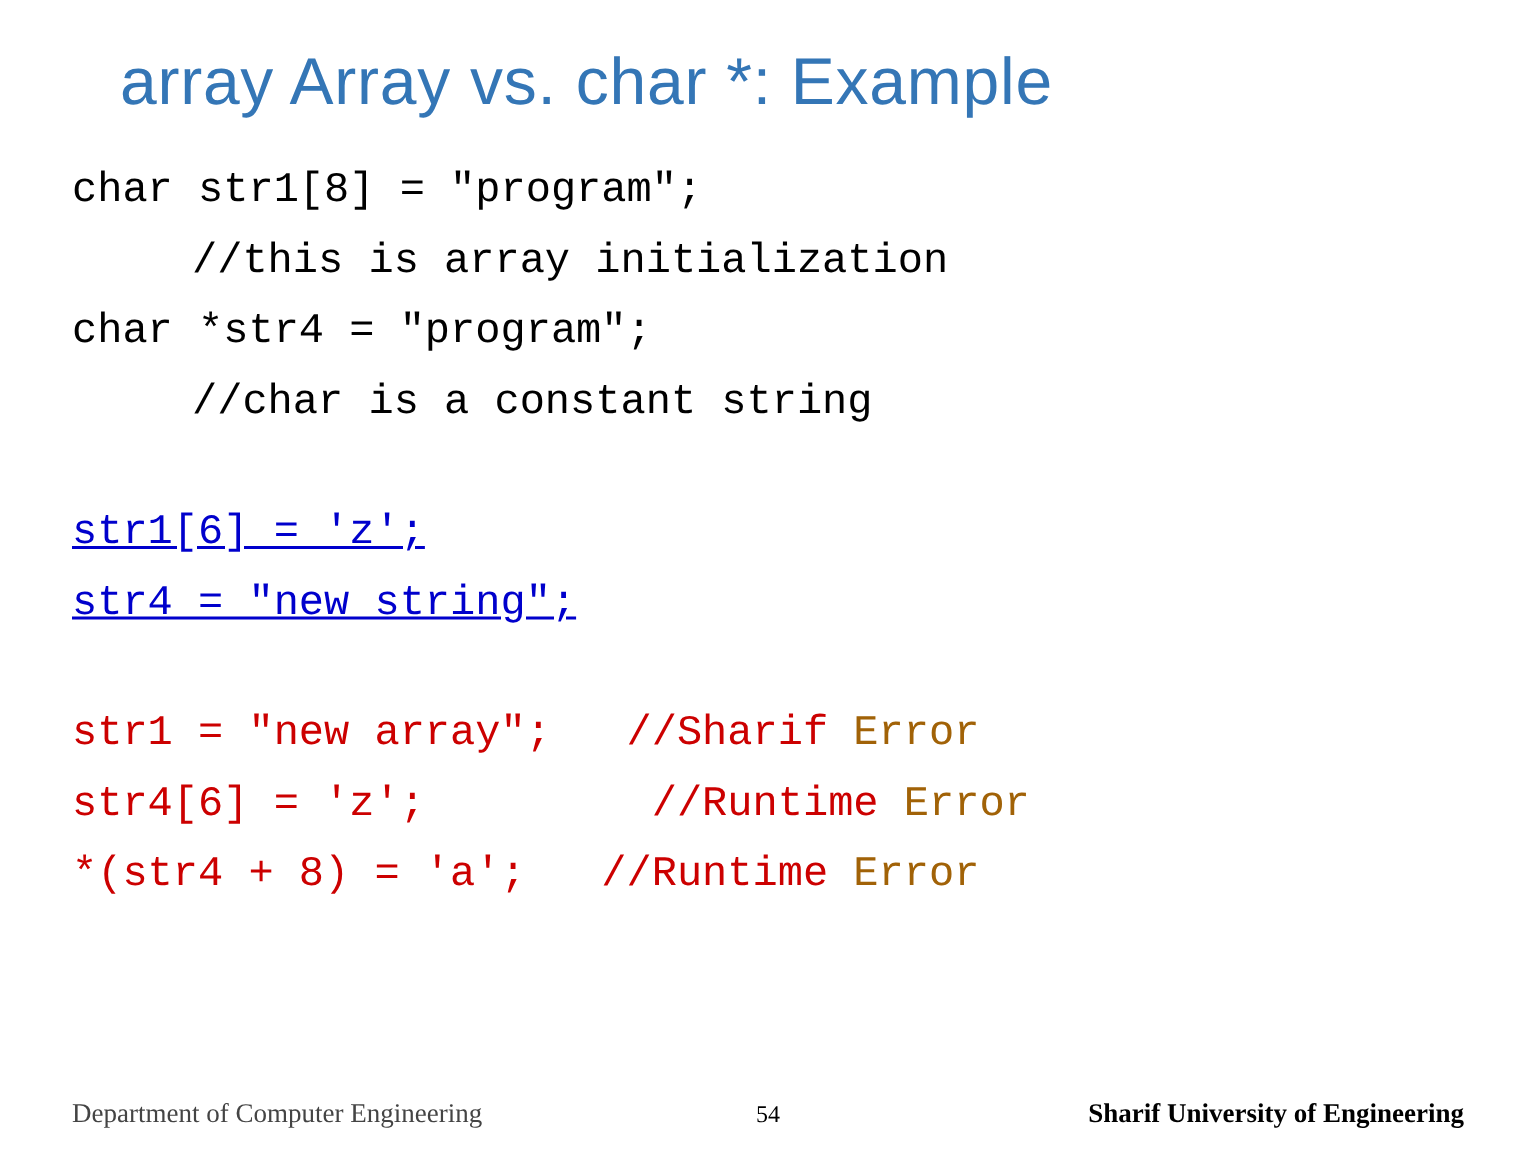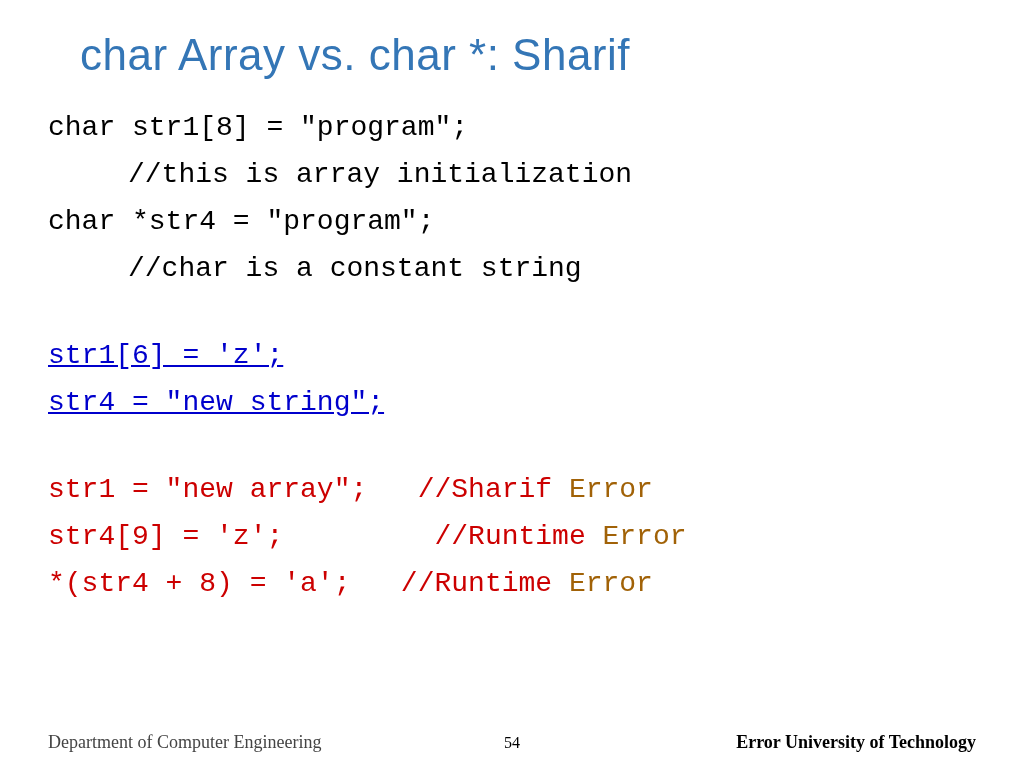--- a/index.html
+++ b/index.html
@@ -36,46 +36,46 @@
     .blue { color: #0000cc; text-decoration: underline; }
     .red { color: #cc0000; }
     .err-label { color: #a16207; font-weight: 400; }
     .blank { height: 40px; }
     .footer {
       position: absolute;
       bottom: 14px;
       left: 0;
       width: 100%;
       display: flex;
-      align-items: center;
+      align-items: flex-end;
       font-size: 18px;
       padding: 0 48px;
     }
     .footer .dept { flex: 1; color: #444; font-family: "Times New Roman", serif; }
     .footer .pagenum { width: 120px; text-align: center; color: #000; font-family: "Times New Roman", serif; font-size: 16px; }
     .footer .uni { flex: 1; text-align: right; color: #000; font-family: "Times New Roman", serif; font-weight: bold; }
   </style>
 </head>
 <body>
 
 <div class="slide">
-  <h1 class="title">char Array vs. char *: Sharif</h1>
+  <h1 class="title">array Array vs. char *: Example</h1>
 
   <div class="code-block">
     <div class="code-line">char str1[8] = "program";</div>
     <div class="code-line indent">//this is array initialization</div>
     <div class="code-line">char *str4 = "program";</div>
     <div class="code-line indent">//char is a constant string</div>
     <div class="blank"></div>
     <div class="code-line blue">str1[6] = 'z';</div>
     <div class="code-line blue">str4 = "new string";</div>
     <div class="blank"></div>
     <div class="code-line"><span class="red">str1 = "new array";</span><span class="red">   //Sharif </span><span class="err-label">Error</span></div>
-    <div class="code-line"><span class="red">str4[9] = 'z';</span><span class="red">         //Runtime </span><span class="err-label">Error</span></div>
+    <div class="code-line"><span class="red">str4[6] = 'z';</span><span class="red">         //Runtime </span><span class="err-label">Error</span></div>
     <div class="code-line"><span class="red">*(str4 + 8) = 'a';</span><span class="red">   //Runtime </span><span class="err-label">Error</span></div>
   </div>
 
   <div class="footer">
     <div class="dept">Department of Computer Engineering</div>
     <div class="pagenum">54</div>
-    <div class="uni">Error University of Technology</div>
+    <div class="uni">Sharif University of Engineering</div>
   </div>
 </div>
 
 </body></html>

